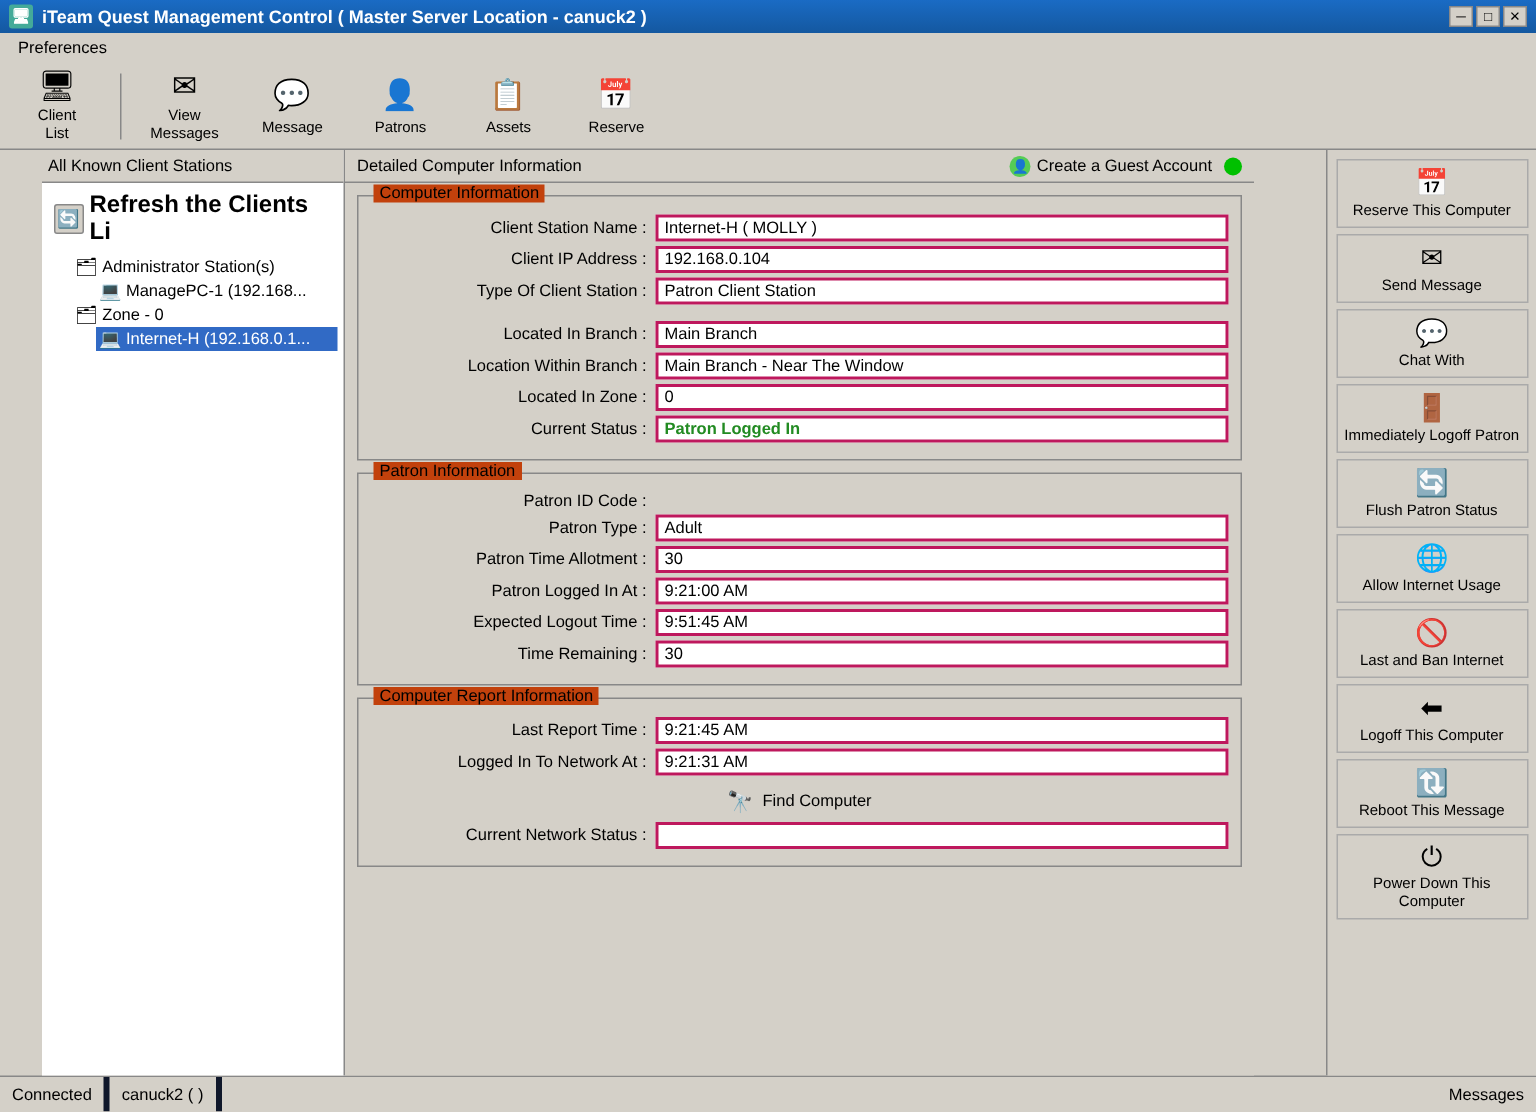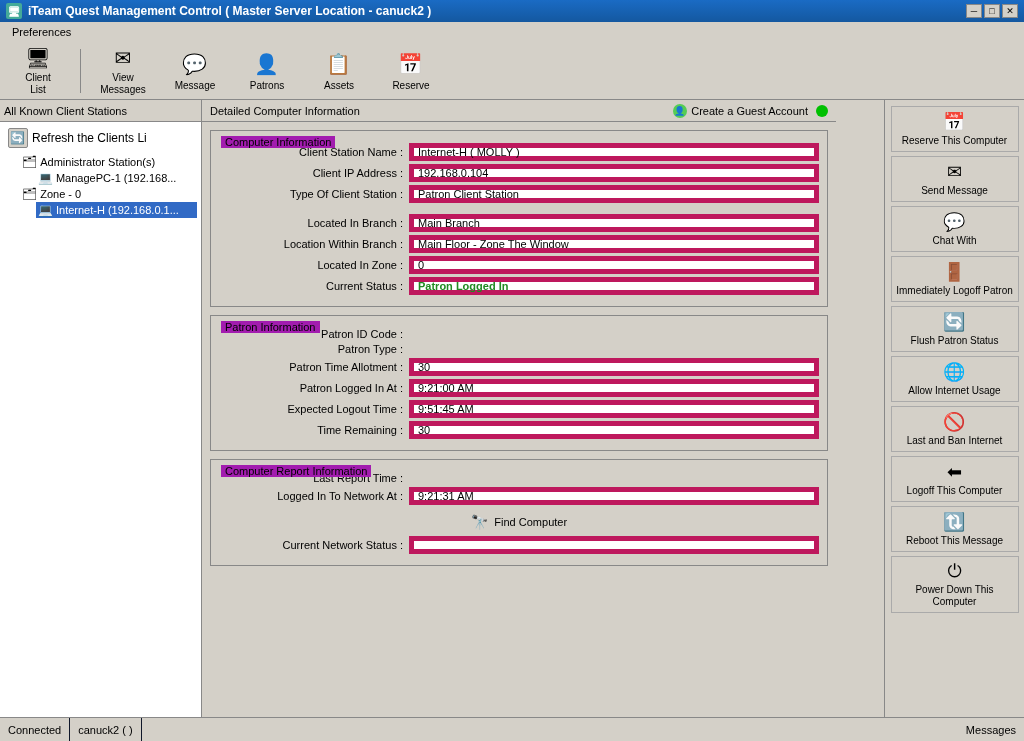--- a/index.html
+++ b/index.html
@@ -72,20 +72,21 @@
       height: calc(741px - 22px - 20px - 58px - 24px);
     }
 
     
     #left-panel {
       width: 202px;
       background: white;
       border-right: 1px solid #888;
       display: flex;
       flex-direction: column;
+      margin-left: 28px;
     }
     #left-header {
       background: #d4d0c8;
       border-bottom: 1px solid #888;
       padding: 2px 4px;
       font-size: 11px;
       height: 22px;
       display: flex;
       align-items: center;
     }
@@ -95,21 +96,21 @@
       padding: 4px;
     }
     .tree-refresh {
       display: flex; align-items: center; gap: 4px;
       padding: 2px 4px; cursor: pointer; margin-bottom: 4px;
     }
     .tree-refresh .refresh-icon {
       width: 20px; height: 20px; background: #d4d0c8; border: 1px solid #888;
       display: flex; align-items: center; justify-content: center; font-size: 12px; border-radius: 2px;
     }
-    .tree-refresh .refresh-text { font-size: 12px; color: #000; }
+    .tree-refresh .refresh-text { font-size: 16px; color: #000; font-weight: bold; }
     .tree-item {
       display: flex; align-items: center; gap: 3px;
       padding: 1px 2px; cursor: pointer;
     }
     .tree-item .node-icon { font-size: 12px; }
     .tree-item .node-label { font-size: 11px; overflow: hidden; text-overflow: ellipsis; white-space: nowrap; max-width: 150px; }
     .tree-indent-1 { margin-left: 16px; }
     .tree-indent-2 { margin-left: 32px; }
     .tree-selected { background: #316ac5; color: white; }
 
@@ -154,45 +155,44 @@
     .section-group {
       border: 1px solid #888;
       background: #d4d0c8;
       margin-bottom: 8px;
       position: relative;
     }
     .section-title {
       position: absolute;
       top: -8px;
       left: 10px;
-      background: #a21caf;
+      background: #c2410c;
       padding: 0 4px;
       font-size: 11px;
-      margin-top: 13px;
     }
     .section-body {
       padding: 12px 8px 8px 8px;
     }
     .info-row {
       display: flex;
       align-items: center;
       margin-bottom: 3px;
     }
     .info-label {
       text-align: right;
       width: 190px;
       min-width: 190px;
       font-size: 11px;
       padding-right: 6px;
       color: #000;
     }
     .info-value-box {
       flex: 1;
       background: white;
-      border: 5px solid #be185d;
+      border: 2px solid #be185d;
       padding: 1px 4px;
       font-size: 11px;
       height: 18px;
       display: flex;
       align-items: center;
     }
     .info-value-box.status-logged { color: #228B22; font-weight: bold; }
     .info-spacer { height: 8px; }
 
     .find-computer-row {
@@ -235,21 +235,21 @@
     #status-bar {
       background: #d4d0c8;
       border-top: 1px solid #888;
       height: 24px;
       display: flex;
       align-items: center;
     }
     .status-segment {
       padding: 2px 8px;
       font-size: 11px;
-      border-right: 1px solid #0f172a;
+      border-right: 4px solid #0f172a;
       height: 100%;
       display: flex;
       align-items: center;
     }
     .status-segment:last-child { border-right: none; margin-left: auto; }
 
     
     ::-webkit-scrollbar { width: 16px; }
     ::-webkit-scrollbar-track { background: #d4d0c8; }
     ::-webkit-scrollbar-thumb { background: #a0a0a0; border: 1px solid #888; }
@@ -361,41 +361,42 @@
               <div class="info-label">Type Of Client Station :</div>
               <div class="info-value-box">Patron Client Station</div>
             </div>
             <div class="info-spacer"></div>
             <div class="info-row">
               <div class="info-label">Located In Branch :</div>
               <div class="info-value-box">Main Branch</div>
             </div>
             <div class="info-row">
               <div class="info-label">Location Within Branch :</div>
-              <div class="info-value-box">Main Floor - Zone The Window</div>
+              <div class="info-value-box">Main Branch - Near The Window</div>
             </div>
             <div class="info-row">
               <div class="info-label">Located In Zone :</div>
               <div class="info-value-box">0</div>
             </div>
             <div class="info-row">
               <div class="info-label">Current Status :</div>
               <div class="info-value-box status-logged">Patron Logged In</div>
             </div>
           </div>
         </div>
 
         <div class="section-group">
           <div class="section-title">Patron Information</div>
           <div class="section-body">
             <div class="info-row">
               <div class="info-label">Patron ID Code :</div>
             </div>
             <div class="info-row">
               <div class="info-label">Patron Type :</div>
+              <div class="info-value-box">Adult</div>
             </div>
             <div class="info-row">
               <div class="info-label">Patron Time Allotment :</div>
               <div class="info-value-box">30</div>
             </div>
             <div class="info-row">
               <div class="info-label">Patron Logged In At :</div>
               <div class="info-value-box">9:21:00 AM</div>
             </div>
             <div class="info-row">
@@ -407,20 +408,21 @@
               <div class="info-value-box">30</div>
             </div>
           </div>
         </div>
 
         <div class="section-group">
           <div class="section-title">Computer Report Information</div>
           <div class="section-body">
             <div class="info-row">
               <div class="info-label">Last Report Time :</div>
+              <div class="info-value-box">9:21:45 AM</div>
             </div>
             <div class="info-row">
               <div class="info-label">Logged In To Network At :</div>
               <div class="info-value-box">9:21:31 AM</div>
             </div>
             <div class="find-computer-row">
               <span class="binoculars">🔭</span>
               <span>Find Computer</span>
             </div>
             <div class="info-row">

